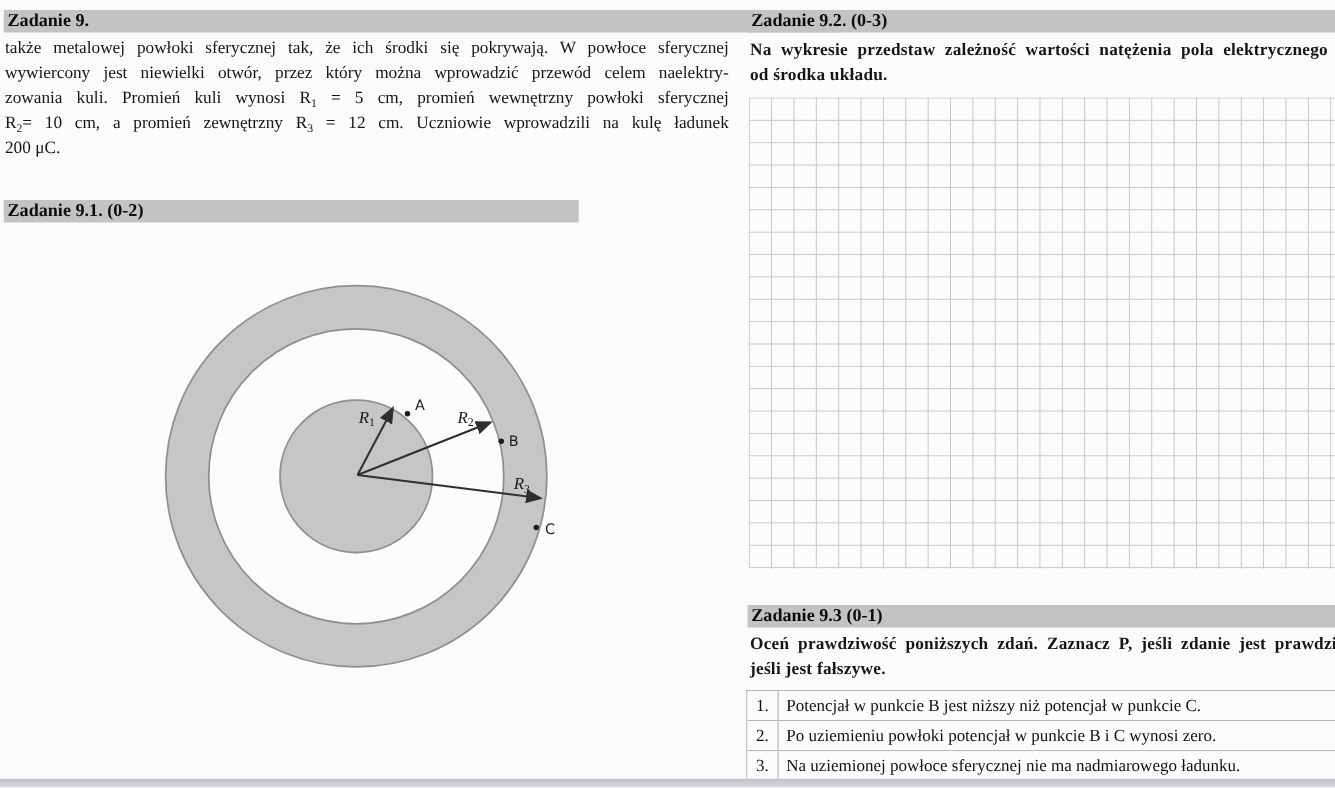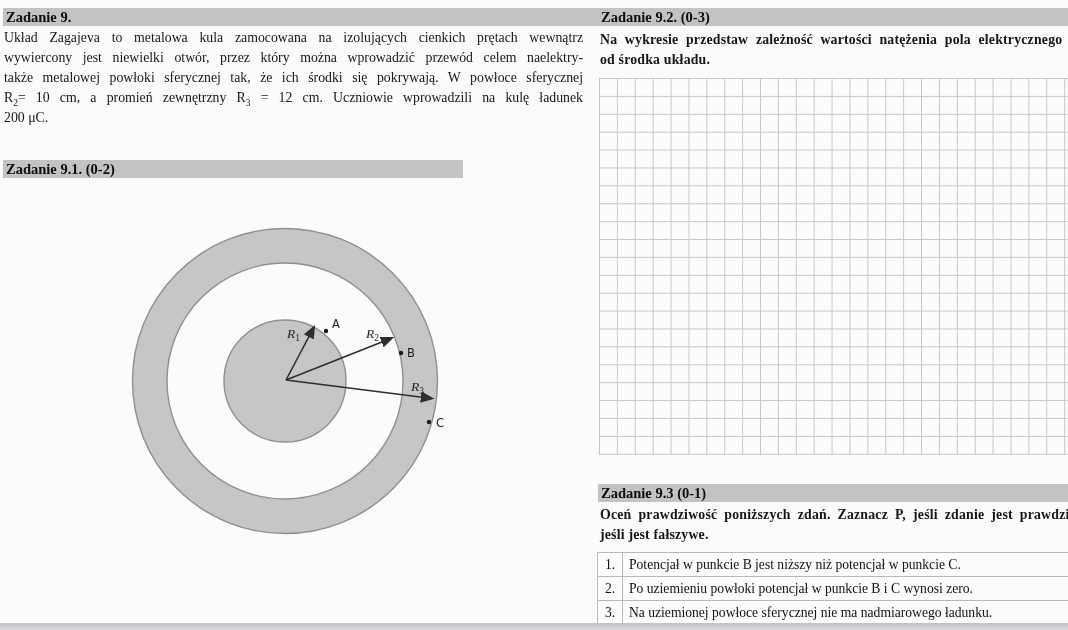--- a/index.html
+++ b/index.html
@@ -94,23 +94,23 @@
   .radius-label tspan.sub { font-size: 9.5px; font-style: normal; }
   .point-label { font-family: "DejaVu Sans", sans-serif; font-size: 11.5px; fill: #1c1c1c; }
 </style>
 </head>
 <body>
 
 <div class="page">
 
   <div id="h9" class="task-header">Zadanie 9.</div>
   <div id="p9" class="para">
-      <div class="tline">Układ Zagajeva to metalowa kula zamocowana na izolujących cienkich prętach wewnątrz</div>
+      <div class="tline">także metalowej powłoki sferycznej tak, że ich środki się pokrywają. W powłoce sferycznej</div>
       <div class="tline">wywiercony jest niewielki otwór, przez który można wprowadzić przewód celem naelektry-</div>
-      <div class="tline">także metalowej powłoki sferycznej tak, że ich środki się pokrywają. W powłoce sferycznej</div>
+      <div class="tline">zowania kuli. Promień kuli wynosi R<sub>1</sub> = 5 cm, promień wewnętrzny powłoki sferycznej</div>
       <div class="tline">R<sub>2</sub>= 10 cm, a promień zewnętrzny R<sub>3</sub> = 12 cm. Uczniowie wprowadzili na kulę ładunek</div>
       <div class="tline last">200 μC.</div>
     </div>
 
   <div id="h91" class="task-header">Zadanie 9.1. (0-2)</div>
 
   <svg id="diagram" viewBox="0 0 340 320" xmlns="http://www.w3.org/2000/svg">
     <defs>
       <marker id="arrowhead" markerWidth="9" markerHeight="7" refX="7" refY="3.5" orient="auto">
         <path d="M0,0 L8.5,3.5 L0,7 Z" fill="#2e2e2e"></path>

